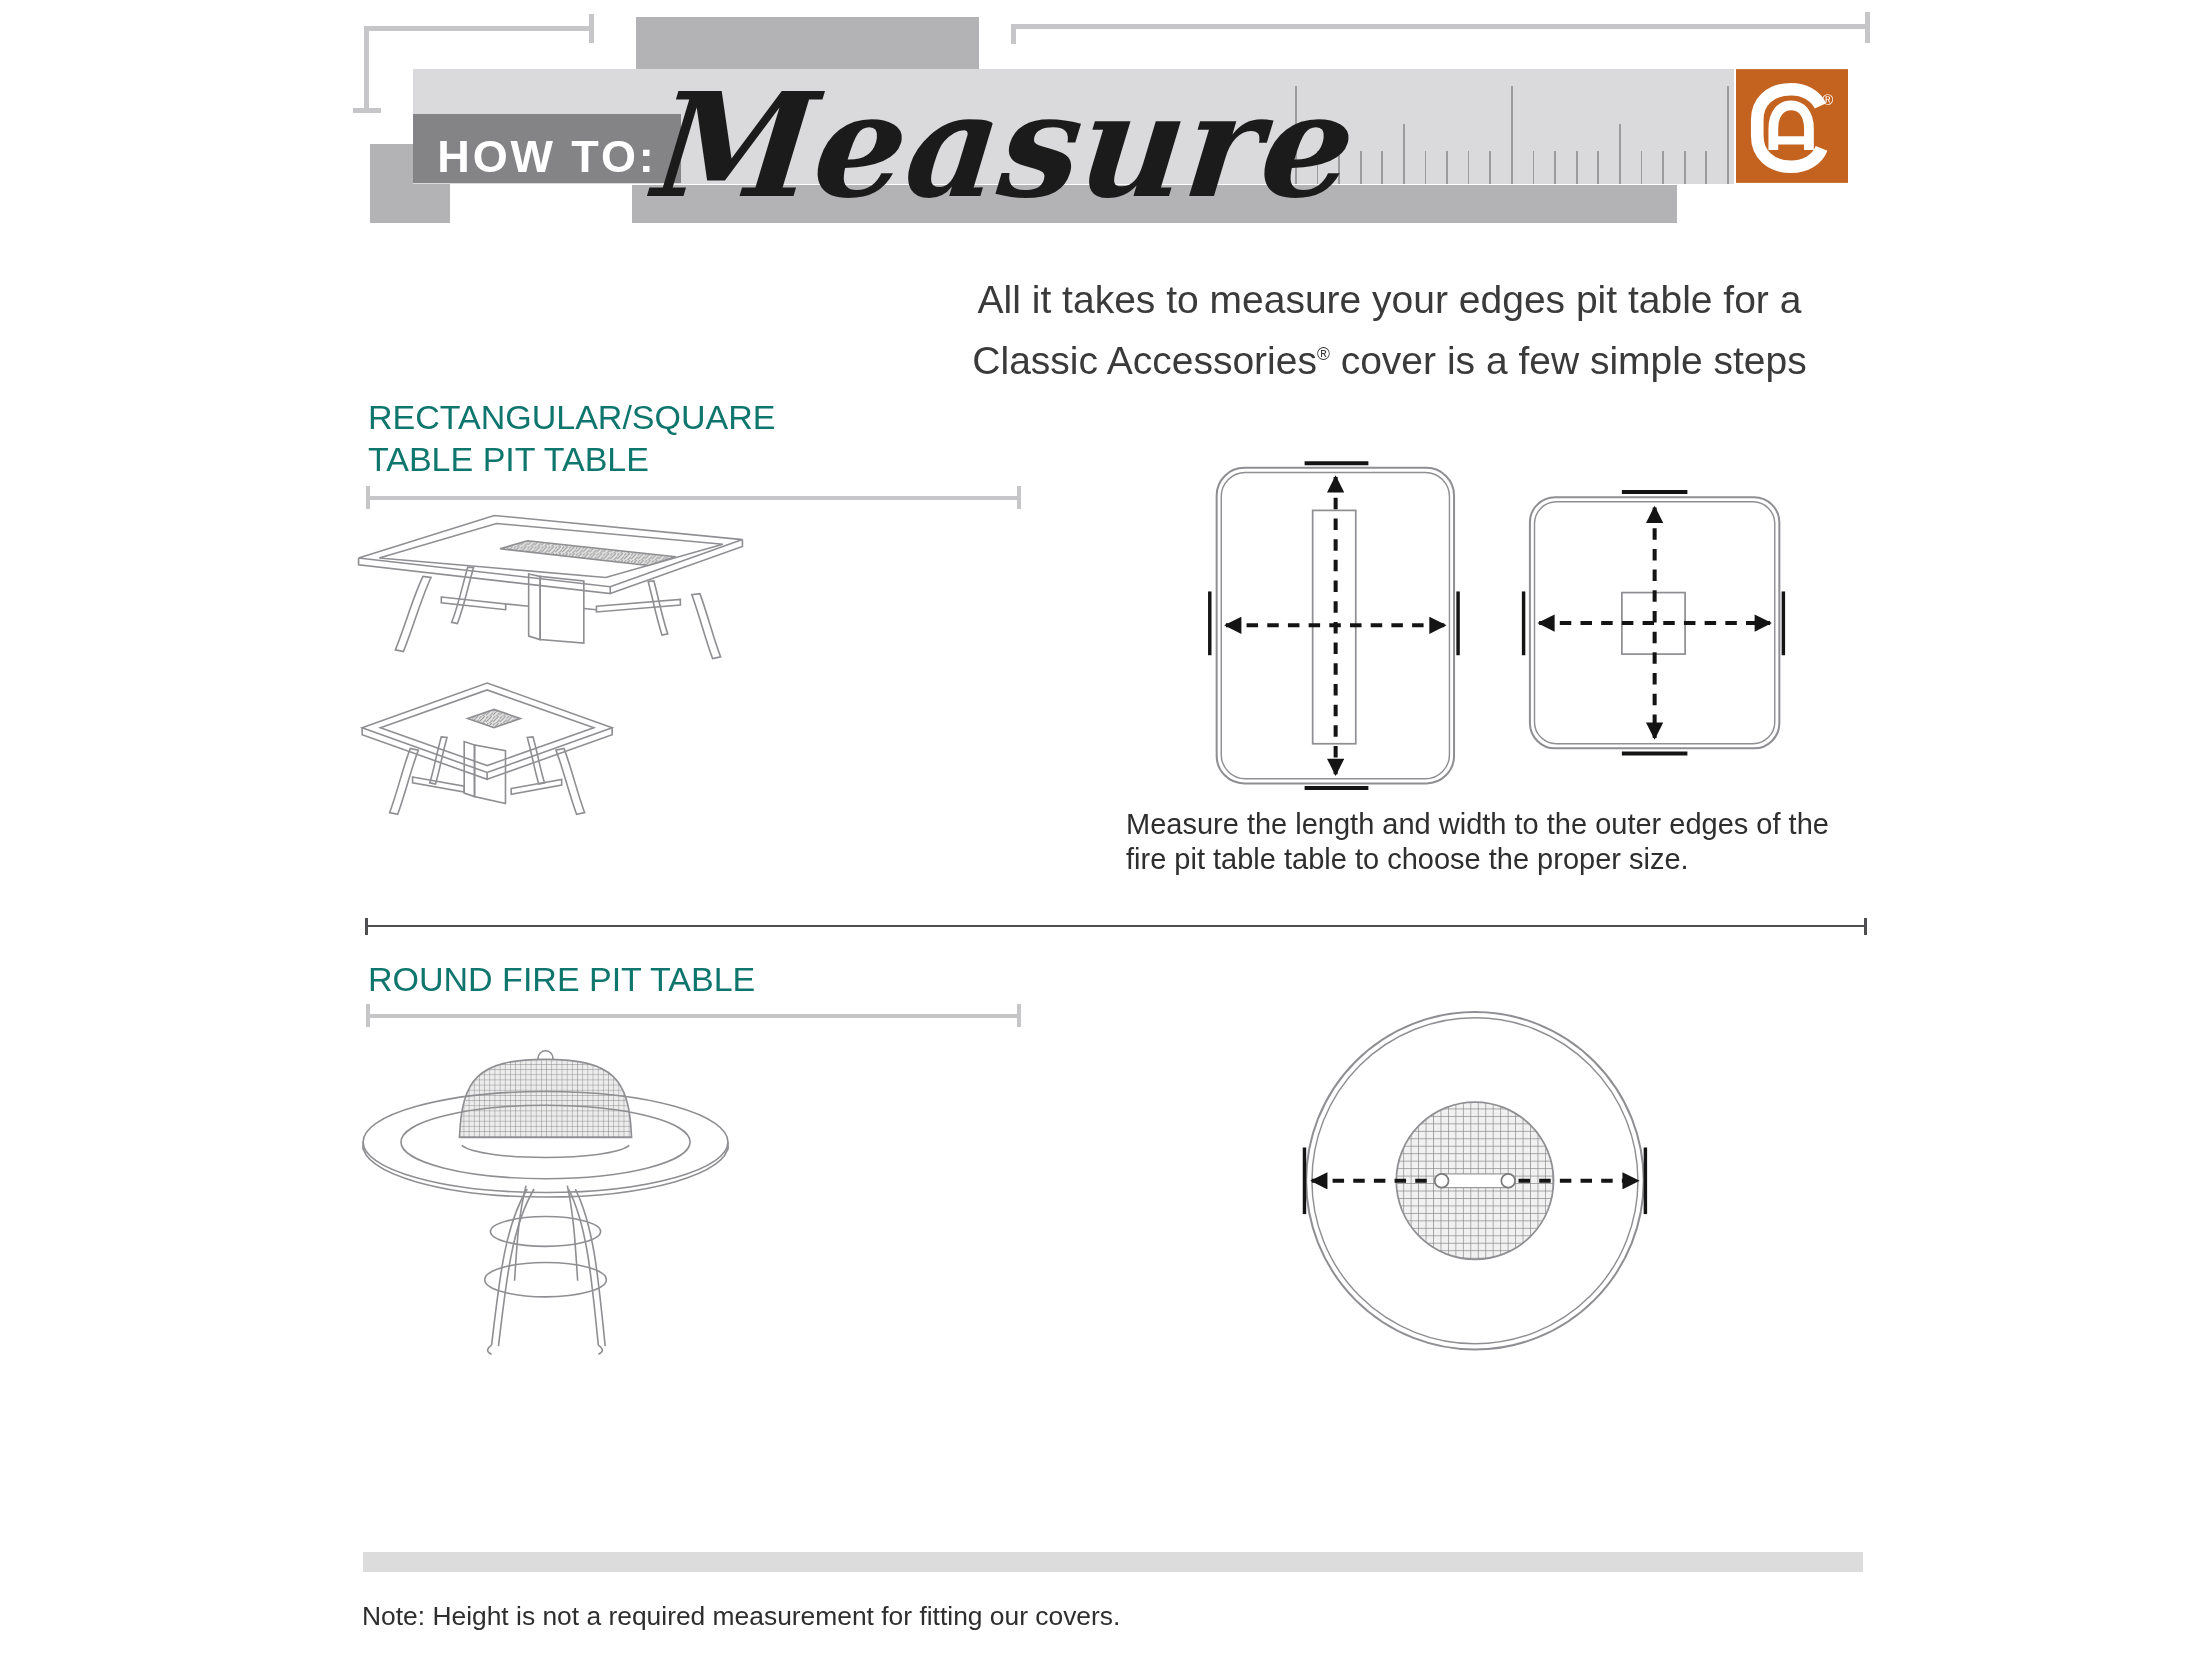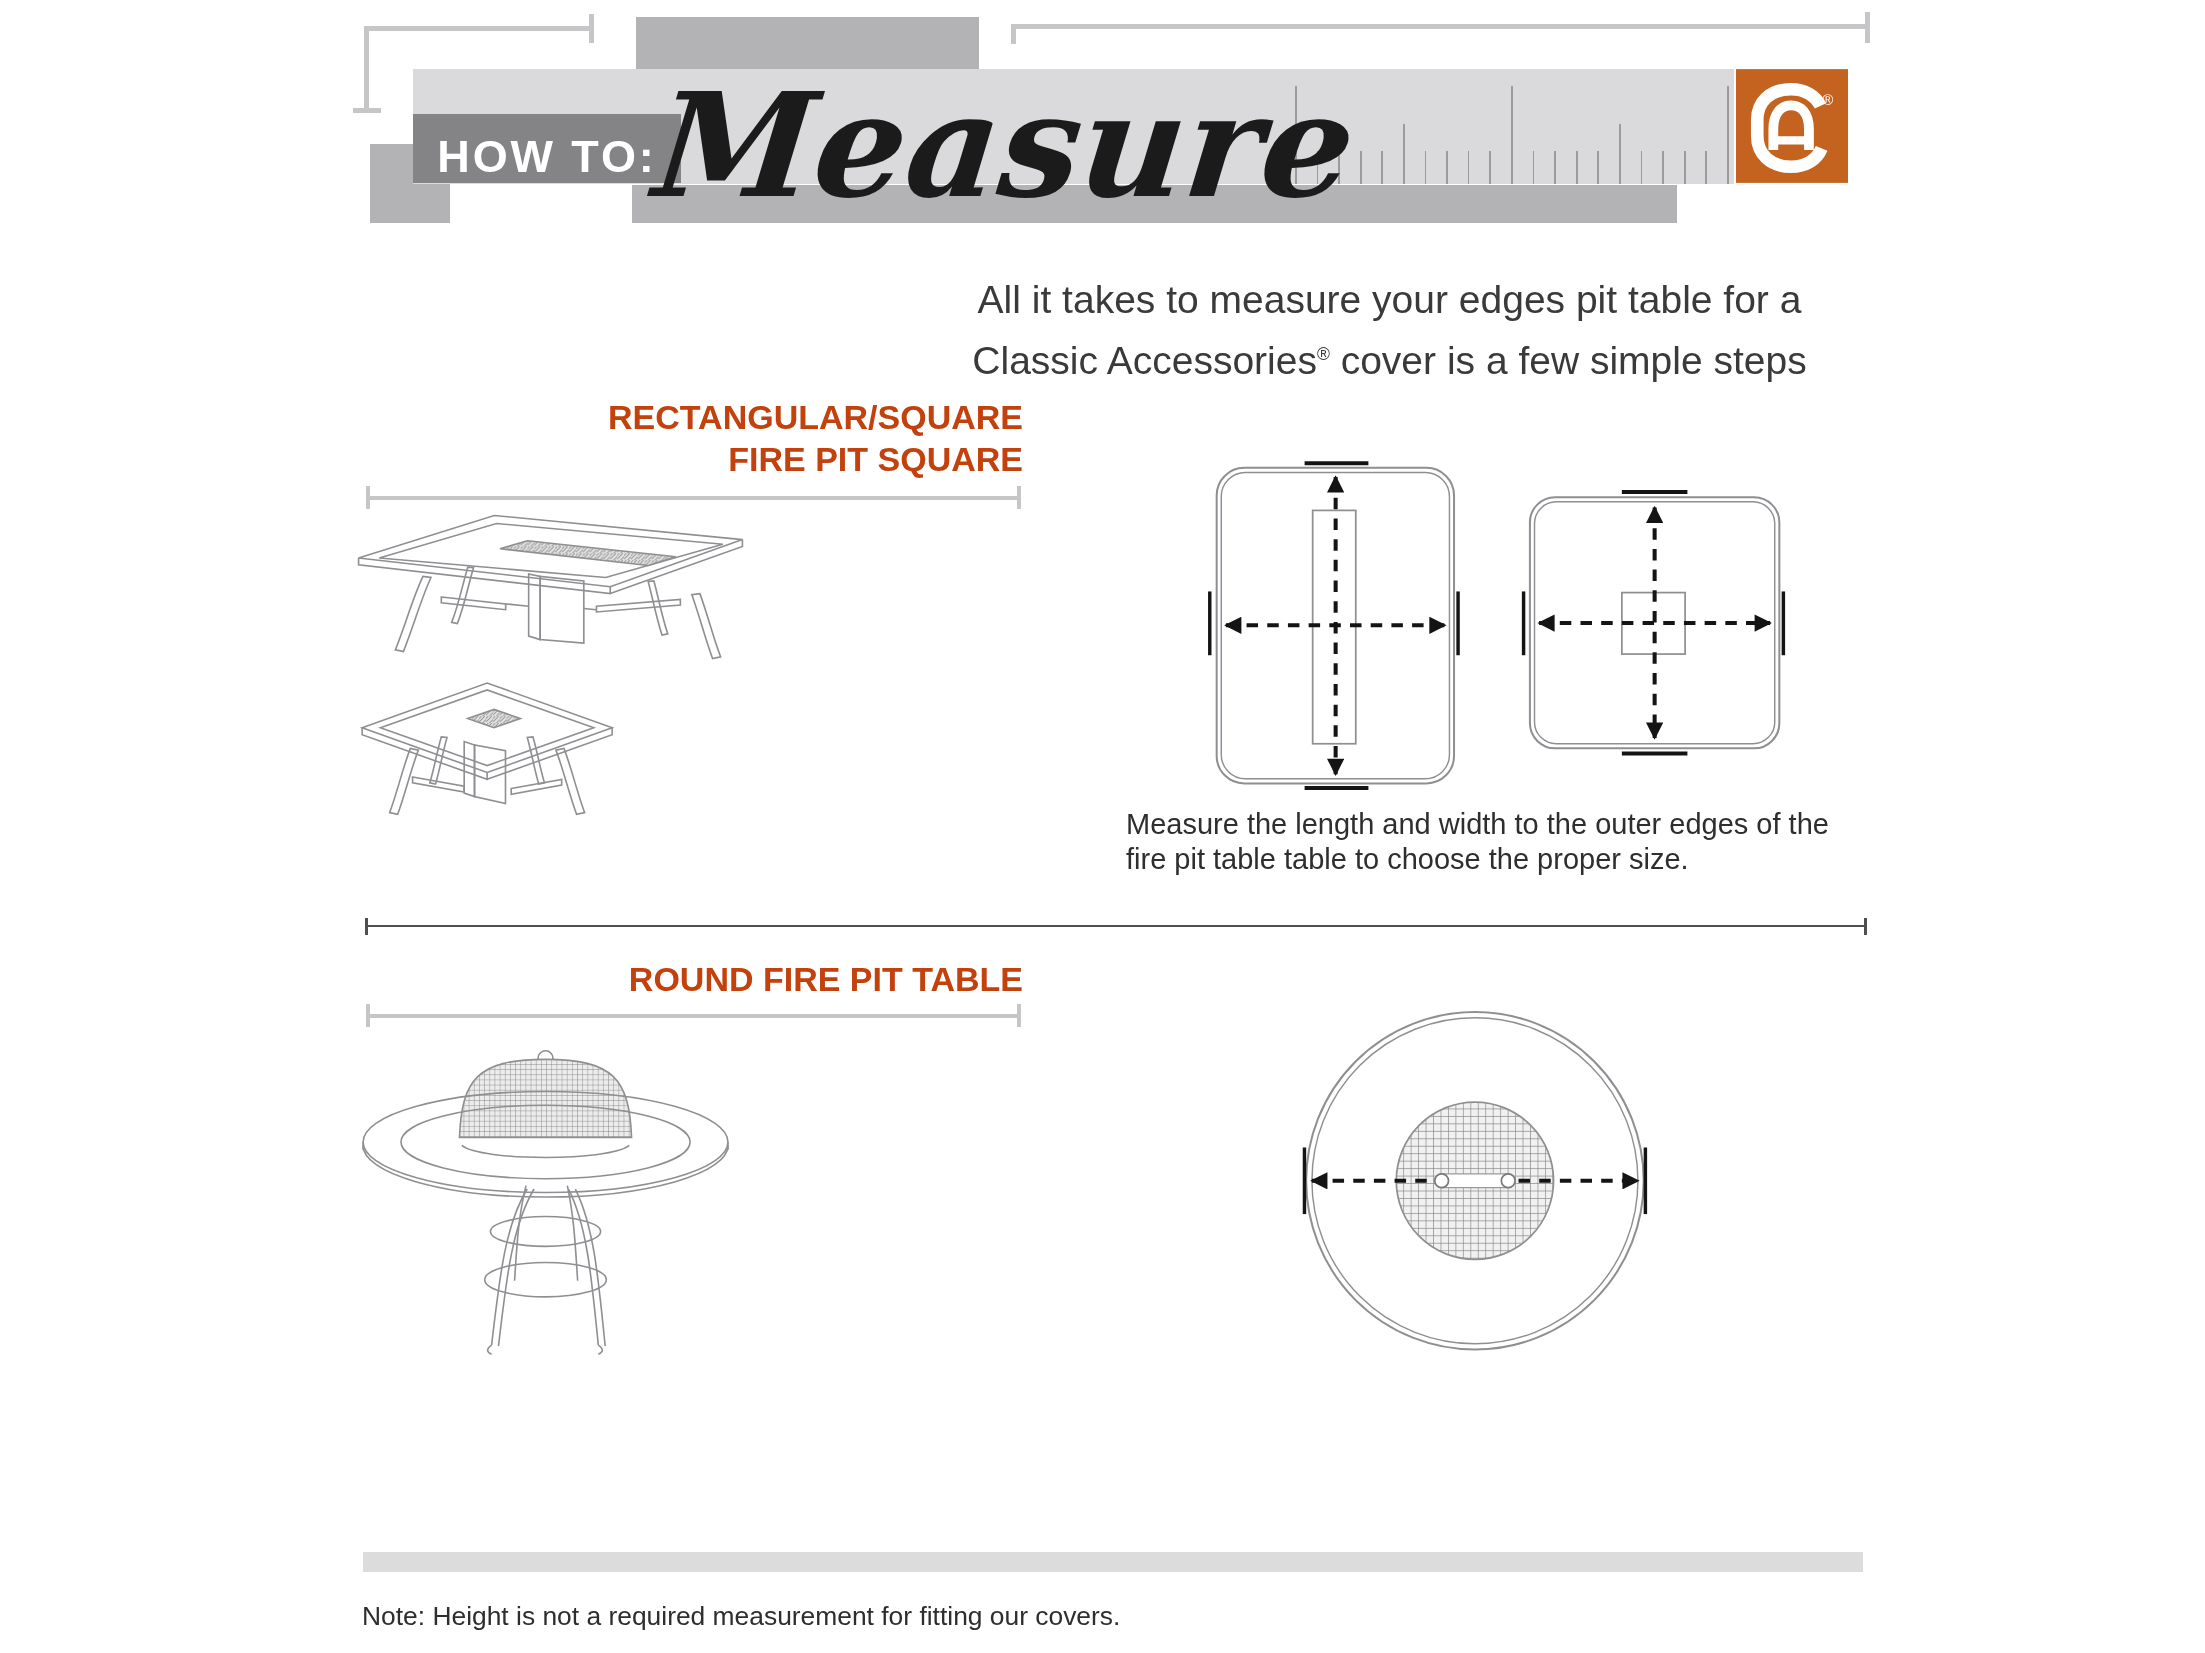--- a/index.html
+++ b/index.html
@@ -42,21 +42,21 @@
                 font-family:"DejaVu Serif",serif;font-style:italic;font-weight:bold;
                 font-size:144px;line-height:144px;color:#1b1b1b;transform:skewX(-6deg);}
   #logo{left:1736px;top:69px;width:112px;height:114px;z-index:6;}
 
   
   #subtitle{left:907px;top:272px;width:965px;text-align:center;color:#3a3a3a;
             font-size:39px;line-height:55px;font-weight:400;}
   #subtitle .reg{font-size:0.45em;vertical-align:super;}
 
   
-  .sec-heading{left:368px;width:655px;text-align:right;color:#c2410c;font-weight:bold;
+  .sec-heading{left:368px;width:655px;text-align:left;color:#0f766e;font-weight:normal;
                font-size:34px;line-height:42px;}
   #sec1-heading{top:396px;}
   #sec2-heading{top:958px;}
   .caption{width:838px;color:var(--text);font-size:29px;line-height:35px;}
   #caption1{left:1098px;top:807px;margin-left:28px;}
   #caption2{left:1100px;top:1432px;}
 
   
   .dim{height:4px;background:var(--line);}
   .dim .t{position:absolute;width:4px;height:23px;top:-9.8px;background:var(--line);}
@@ -115,21 +115,21 @@
     <text x="150" y="62" font-size="26" fill="#fff" font-family="Liberation Sans,sans-serif">®</text>
   </svg>
 
   <div class="abs noint" id="subtitle">
     <div>All it takes to measure your edges pit table for a</div>
     <div><span>Classic Accessories</span><span class="reg">®</span><span> cover is a few simple steps</span></div>
   </div>
 
   <div class="abs sec-heading noint" id="sec1-heading">
     <div>RECTANGULAR/SQUARE</div>
-    <div>FIRE PIT SQUARE</div>
+    <div>TABLE PIT TABLE</div>
   </div>
 
   <div class="abs dim noint" id="dim1">
     <div class="t tl"></div>
       <div class="t tr"></div>
   </div>
 
   <svg class="abs" id="rect-table" width="391" height="154" viewBox="0 0 680 268">
     <defs>
       <pattern id="hatchA" width="12" height="12" patternUnits="userSpaceOnUse">

